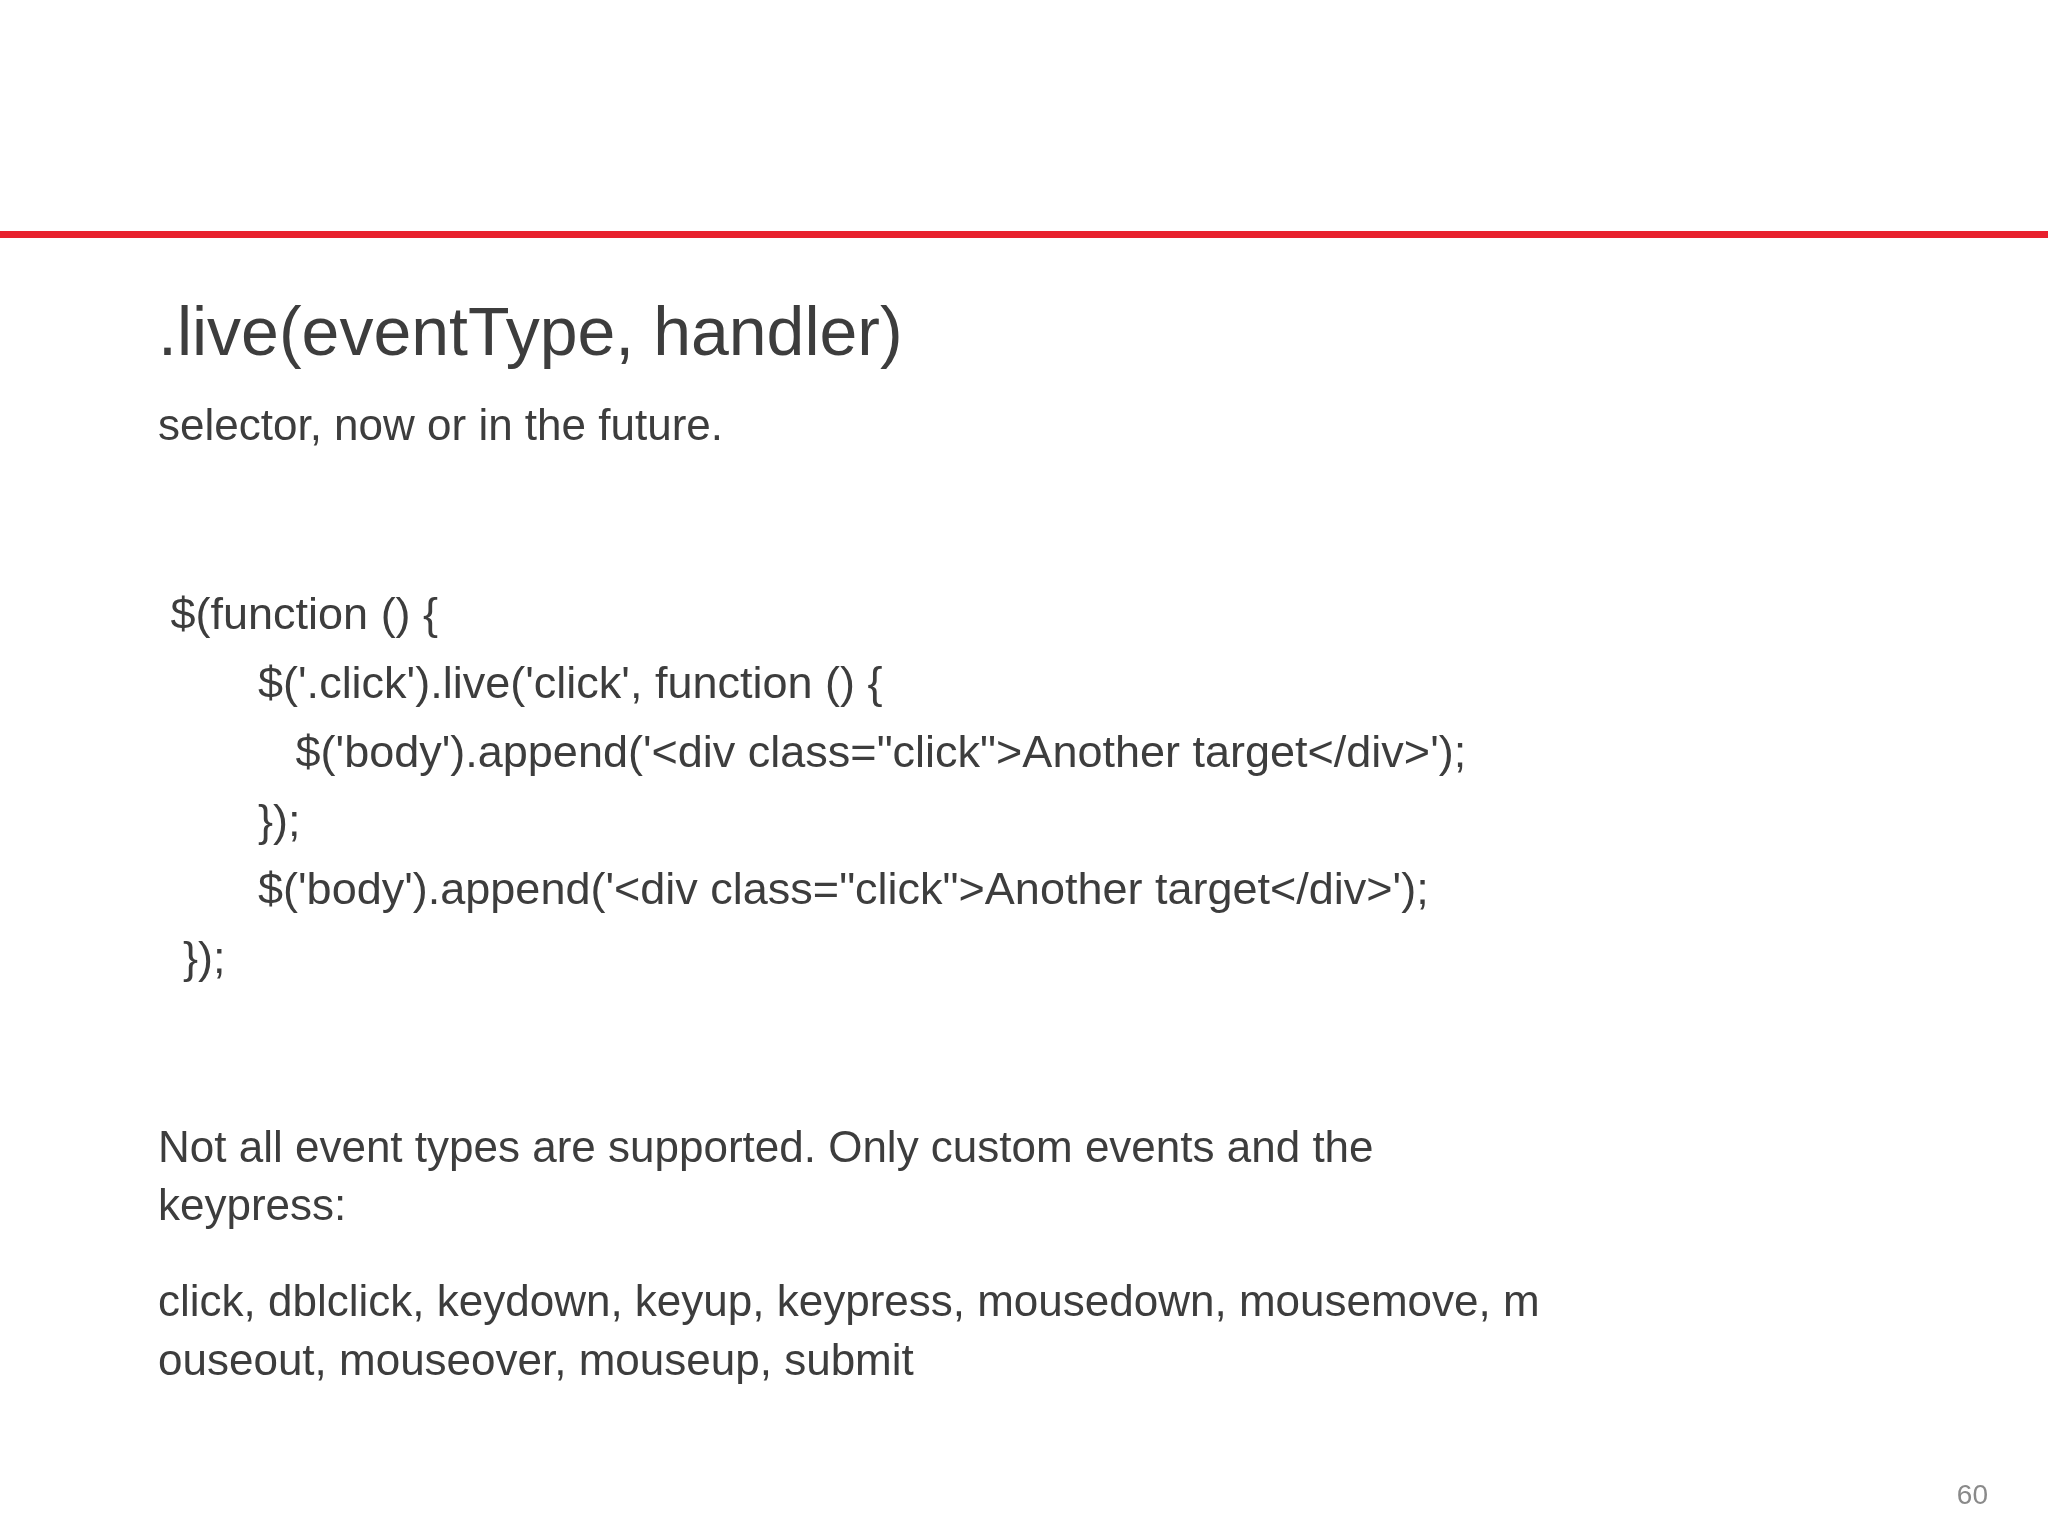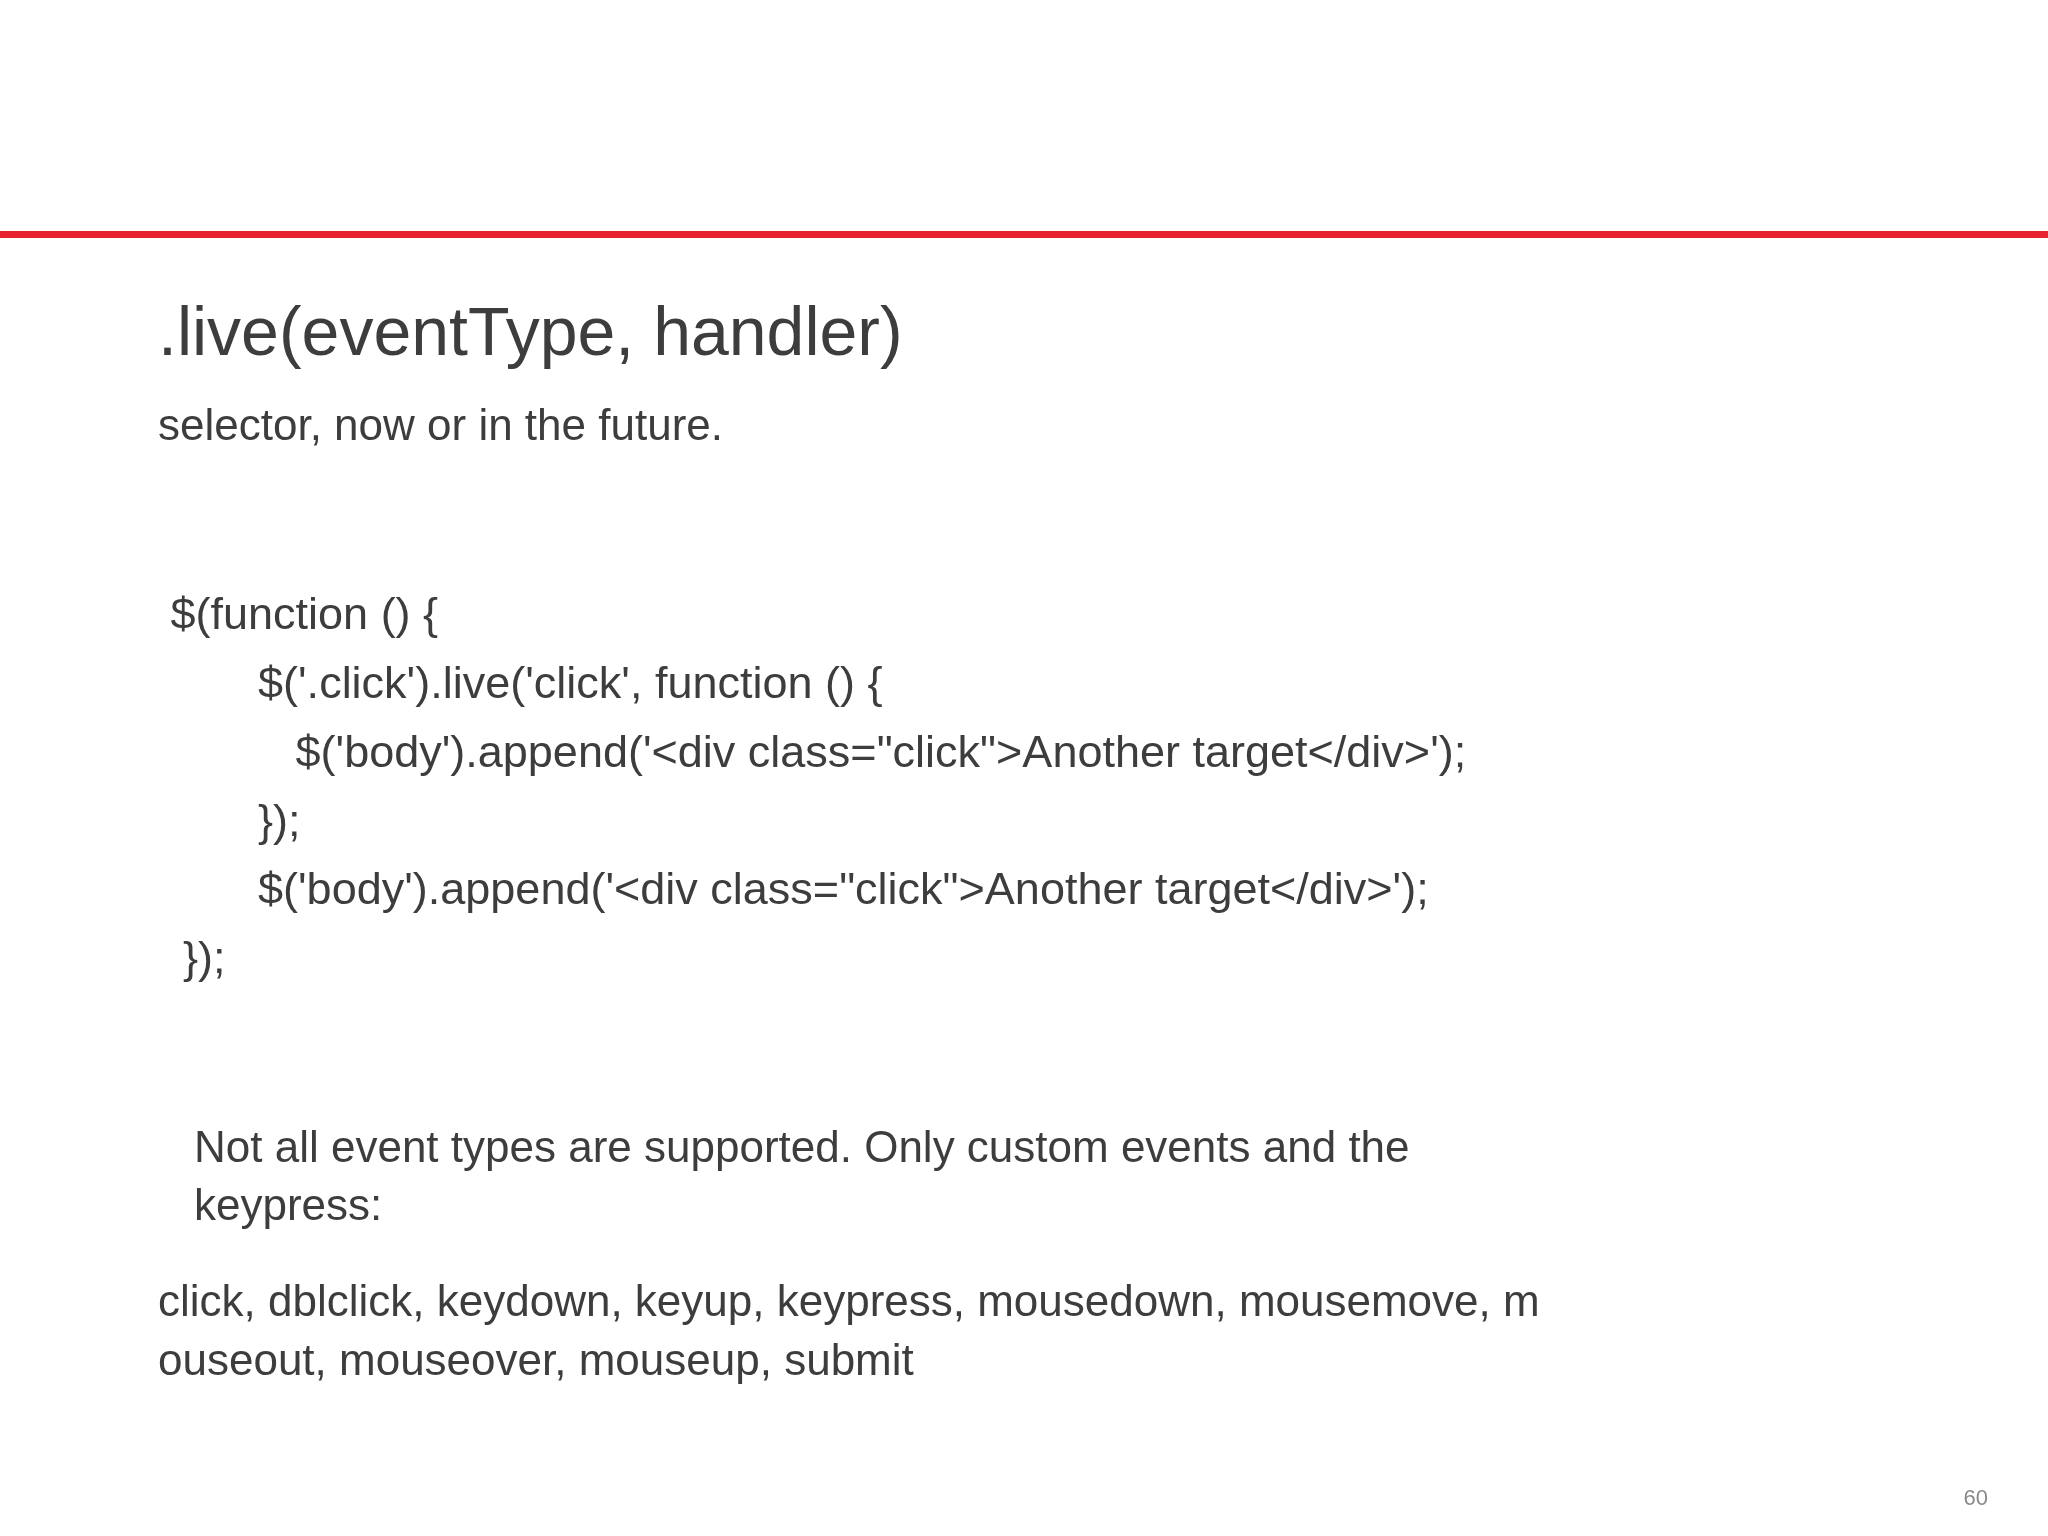--- a/index.html
+++ b/index.html
@@ -90,38 +90,38 @@
 
   .note {
     position: absolute;
     left: 158px;
     top: 1118px;
     width: 1760px;
     font-size: 44px;
     line-height: 1.32;
     color: #3d3d3d;
   }
-  .note-line { display: block; white-space: nowrap; margin-left: 36px; }
+  .note-line { display: block; white-space: nowrap; }
 
   .events-list {
     position: absolute;
     left: 158px;
     top: 1272px;
     width: 1820px;
     font-size: 44px;
     line-height: 1.33;
     color: #3d3d3d;
   }
   .events-line { display: block; white-space: nowrap; }
 
   .page-number {
     position: absolute;
     right: 60px;
     bottom: 25px;
-    font-size: 22px;
+    font-size: 28px;
     color: #8a8a8a;
     margin-top: 44px;
   }
 </style>
 </head>
 <body>
 
 <div class="slide">
 
 

